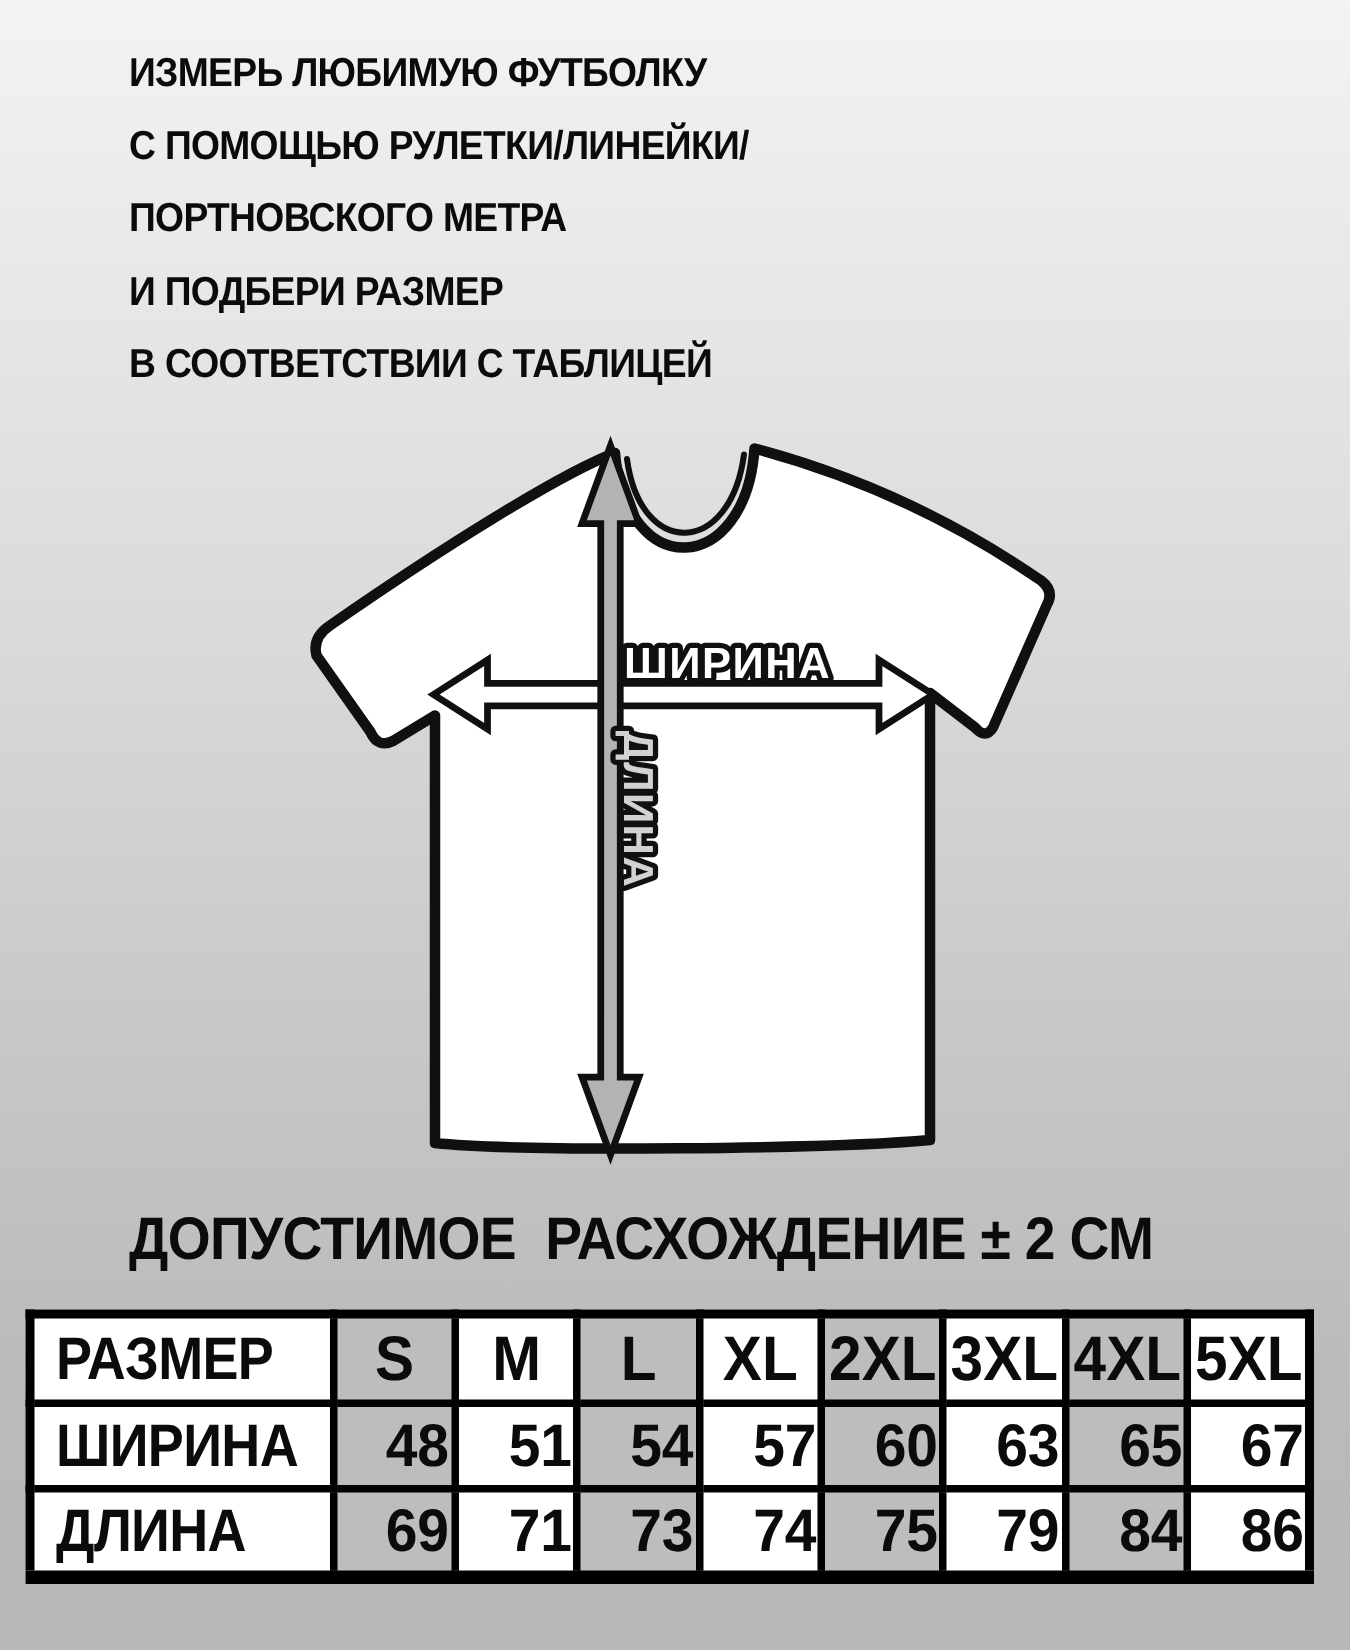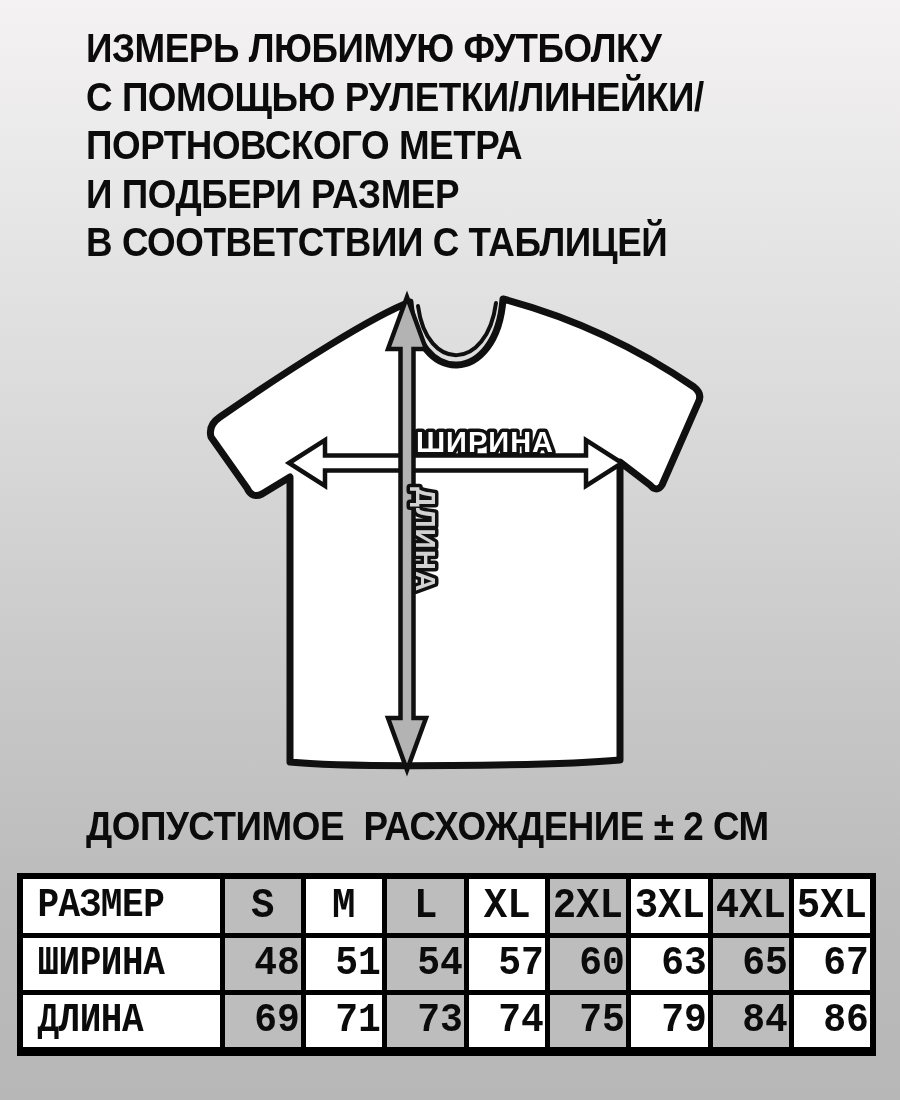--- a/index.html
+++ b/index.html
@@ -4,36 +4,35 @@
 <style>
   html,body { margin:0; padding:0; }
   .page {
     position:relative; width:900px; height:1100px; overflow:hidden;
     background: linear-gradient(180deg,#f4f2f2 0%, #eae9e9 15%, #dbdada 38%, #c9c8c8 62%, #bcbbbb 82%, #b8b7b7 100%);
     font-family:"Liberation Sans", sans-serif;
     color:#0b0b0b;
   }
   .heading {
     position:absolute; left:86px; top:24px;
-    font-weight:700; font-size:40px; line-height:48.5px; letter-spacing:-0.5px;
+    font-weight:700; font-size:27px; line-height:48.5px; letter-spacing:-0.5px;
   }
   .heading .line { transform:scaleX(0.92); transform-origin:left center; white-space:nowrap; }
   .tolerance {
     position:absolute; left:86px; top:804px;
     font-weight:700; font-size:40px; letter-spacing:-0.5px;
     white-space:pre; transform:scaleX(0.92); transform-origin:left center;
   }
   .shirt-svg { position:absolute; left:175px; top:285px; width:540px; height:500px; }
 
   table.size-table {
     position:absolute; left:17px; top:873px; width:859px;
     border-collapse:collapse; table-layout:fixed;
     border:6px solid #000; border-bottom-width:9px;
     background:#ffffff;
-    font-family:Liberation Mono, monospace;
   }
   .size-table th, .size-table td {
     border:5px solid #000; padding:0; text-align:center; vertical-align:middle;
     font-weight:700; line-height:1; background:#ffffff;
   }
   .size-table th:nth-child(even), .size-table td:nth-child(even) { background:#bdbdbd; }
   .size-table tr.hdr th { height:54px; }
   .size-table tr.datarow th, .size-table tr.datarow td { height:52px;text-align:right; }
   .row-label { text-align:left !important; }
   .cnd  { display:inline-block; font-size:40px; letter-spacing:-0.5px;

